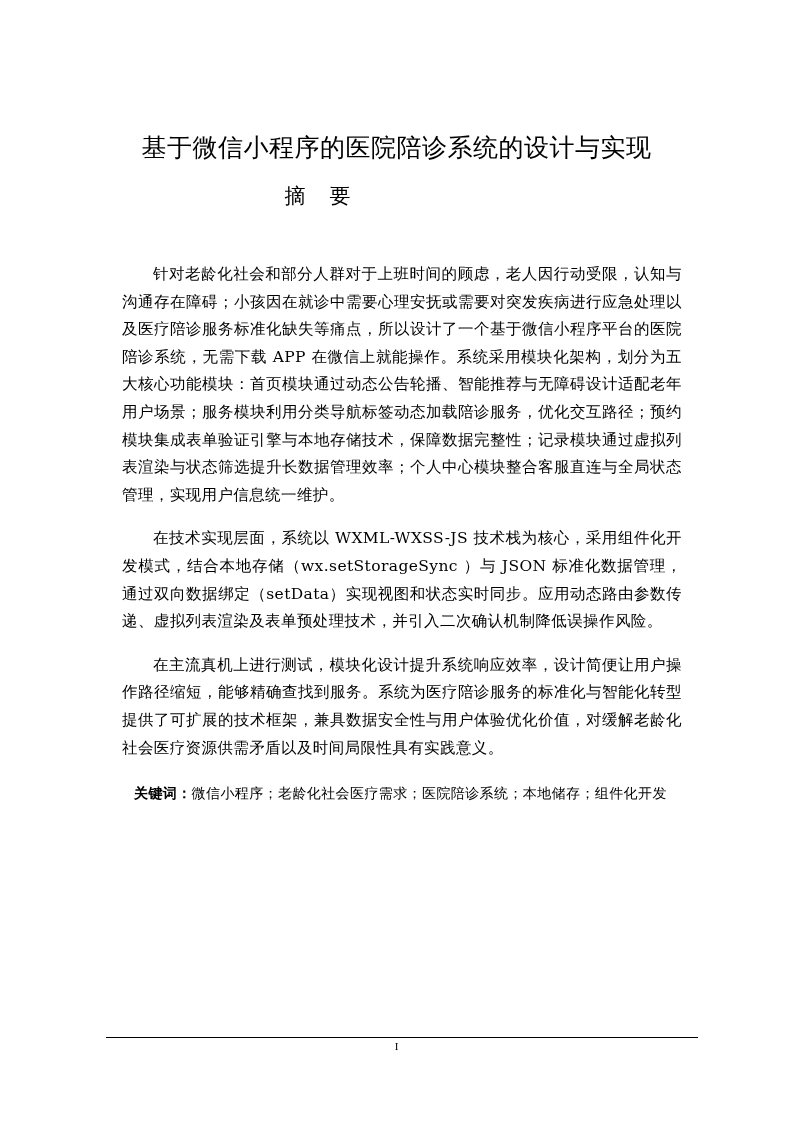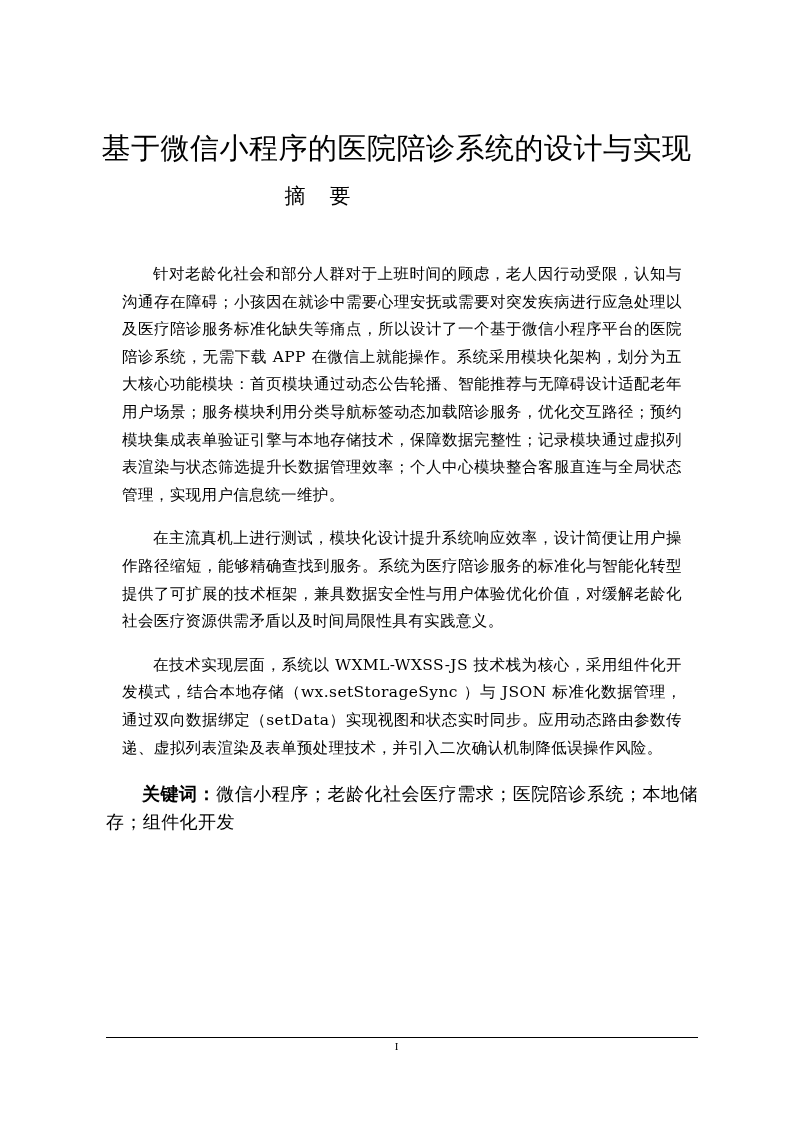--- a/index.html
+++ b/index.html
@@ -1,44 +1,44 @@
 <!DOCTYPE html>
 <html><head>
 <meta charset="utf-8">
 <style>
   html, body { margin: 0; padding: 0; background: #ffffff; }
   body { width: 793px; height: 1122px; position: relative; overflow: hidden;
          font-family: "DejaVu Serif", "Liberation Serif", serif; color: #000; }
   .title { position: absolute; left: 0; top: 128px; width: 793px; text-align: center;
-           font-size: 29px; letter-spacing: 0.5px; line-height: 40px; }
+           font-size: 25px; letter-spacing: 0.5px; line-height: 40px; }
   .subtitle { position: absolute; left: 0; top: 180px; width: 635px; text-align: center;
               font-size: 21px; line-height: 32px; font-family: "DejaVu Sans", sans-serif; }
   .subtitle span { margin: 0 12px; }
   .body { position: absolute; left: 106px; top: 245px; width: 592px; }
   .para { font-size: 15.5px; line-height: 27.6px; text-indent: 2em; margin: 16px;
           text-align: justify; letter-spacing: 0.4px; }
-  .keywords { position: absolute; left: 106px; top: 780px; width: 592px; font-size: 18px;
+  .keywords { position: absolute; left: 106px; top: 780px; width: 592px; font-size: 14px;
               line-height: 27.6px; text-indent: 2em; letter-spacing: 0.4px; text-align: justify; }
   .kw-label { font-weight: bold; font-family: "DejaVu Sans", sans-serif; }
   .footer-rule { position: absolute; left: 106px; top: 1037px; width: 592px; height: 0;
                  border-top: 1px solid #000; }
   .page-num { position: absolute; left: 0; top: 1040px; width: 793px; text-align: center;
               font-size: 11px; font-family: "Liberation Serif", serif; }
 </style>
 </head>
 <body>
 
 <div class="title">基于微信小程序的医院陪诊系统的设计与实现</div>
 
 <div class="subtitle">
   <span>摘</span><span>要</span>
 </div>
 
 <div class="body">
   <p class="para">针对老龄化社会和部分人群对于上班时间的顾虑，老人因行动受限，认知与沟通存在障碍；小孩因在就诊中需要心理安抚或需要对突发疾病进行应急处理以及医疗陪诊服务标准化缺失等痛点，所以设计了一个基于微信小程序平台的医院陪诊系统，无需下载 APP 在微信上就能操作。系统采用模块化架构，划分为五大核心功能模块：首页模块通过动态公告轮播、智能推荐与无障碍设计适配老年用户场景；服务模块利用分类导航标签动态加载陪诊服务，优化交互路径；预约模块集成表单验证引擎与本地存储技术，保障数据完整性；记录模块通过虚拟列表渲染与状态筛选提升长数据管理效率；个人中心模块整合客服直连与全局状态管理，实现用户信息统一维护。</p>
+  <p class="para">在技术实现层面，系统以 WXML-WXSS-JS 技术栈为核心，采用组件化开发模式，结合本地存储（wx.setStorageSync ）与 JSON 标准化数据管理，通过双向数据绑定（setData）实现视图和状态实时同步。应用动态路由参数传递、虚拟列表渲染及表单预处理技术，并引入二次确认机制降低误操作风险。</p>
   <p class="para">在主流真机上进行测试，模块化设计提升系统响应效率，设计简便让用户操作路径缩短，能够精确查找到服务。系统为医疗陪诊服务的标准化与智能化转型提供了可扩展的技术框架，兼具数据安全性与用户体验优化价值，对缓解老龄化社会医疗资源供需矛盾以及时间局限性具有实践意义。</p>
-  <p class="para">在技术实现层面，系统以 WXML-WXSS-JS 技术栈为核心，采用组件化开发模式，结合本地存储（wx.setStorageSync ）与 JSON 标准化数据管理，通过双向数据绑定（setData）实现视图和状态实时同步。应用动态路由参数传递、虚拟列表渲染及表单预处理技术，并引入二次确认机制降低误操作风险。</p>
 </div>
 
 <div class="keywords"><span class="kw-label">关键词：</span><span>微信小程序；老龄化社会医疗需求；医院陪诊系统；本地储存；组件化开发</span></div>
 
 <div class="footer-rule"></div>
 <div class="page-num">I</div>
 
 </body></html>

